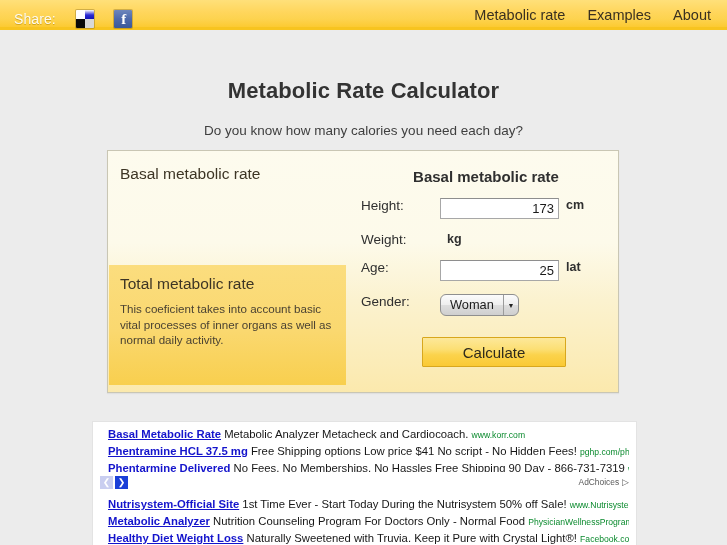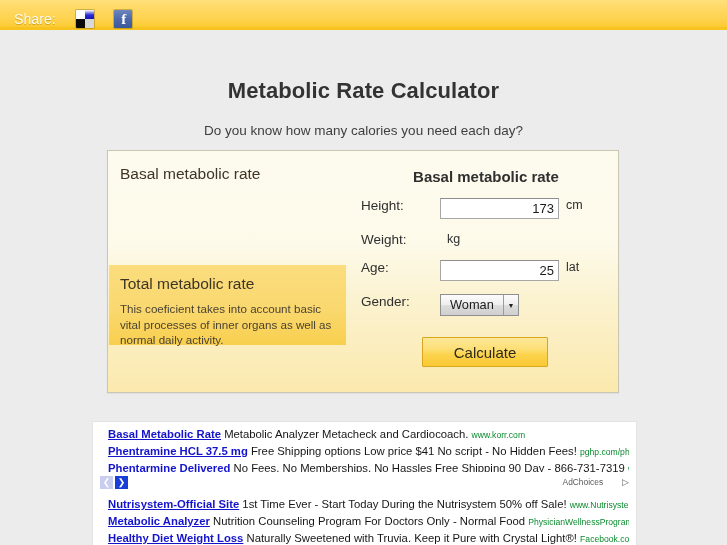--- a/index.html
+++ b/index.html
@@ -107,21 +107,21 @@
     position: absolute;
     left: 0; top: 0;
     width: 238px; height: 100%;
   }
   #basal-info-block {
     padding: 14px 12px 4px 12px;
   }
   #total-info-block {
     position: absolute;
     left: 1px; top: 114px;
-    width: 237px; height: 80px;
+    width: 237px; height: 120px;
     background: linear-gradient(to bottom, #fbdd7e 0%, #fad86f 55%, #f8cf4e 100%);
     padding: 10px 12px 0 11px;
   }
   .info-heading {
     margin: 0 0 8px 0;
     font-size: 15.5px;
     font-weight: normal;
     color: #3d3525;
   }
   .info-text {
@@ -166,27 +166,28 @@
     font-size: 13px;
     color: #1a1a1a;
     text-align: right;
     padding: 0 4px;
     outline: none;
   }
   .form-unit {
     margin-left: 7px;
     font-size: 12.5px;
     color: #2f2f2f;
+    font-weight: bold;
   }
   #gender-select {
     height: 22px;
     display: inline-flex;
     align-items: stretch;
     border: 1px solid #8f8f8f;
-    border-radius: 0;
+    border-radius: 6px;
     background: linear-gradient(to bottom, #fcfcfc 0%, #eeeeee 48%, #dddddd 52%, #cfcfcf 100%);
     cursor: pointer;
     overflow: hidden;
   }
   #gender-value {
     padding: 0 9px 0 9px;
     font-size: 12.8px;
     color: #1c1c1c;
     line-height: 20px;
   }
@@ -198,21 +199,21 @@
     justify-content: center;
     font-size: 7px;
     color: #222;
     line-height: 1;
   }
   #calculate-row {
     margin-top: 21px;
     padding-left: 70px;
   }
   #calculate-button {
-    width: 126px;
+    width: 144px;
     height: 30px;
     border: 1px solid #d8a71d;
     background: linear-gradient(to bottom, #fde89a 0%, #fcdf74 40%, #fbd34c 60%, #fac934 100%);
     font-family: "Liberation Sans", sans-serif;
     font-size: 15px;
     color: #2e2a1c;
     cursor: pointer;
     border-radius: 1px;
   }
 
@@ -266,21 +267,21 @@
     justify-content: center;
     font-size: 9px;
     line-height: 1;
     cursor: pointer;
   }
   #pager-prev { background:#c9cef0; color:#ffffff; }
   #pager-next { background:#1a3fd8; color:#ffffff; }
   #adchoices {
     display: flex;
     align-items: flex-end;
-    gap: 19px;
+    gap: 3px;
     font-size: 8.4px;
     color: #5a5a5a;
     cursor: pointer;
   }
   #adchoices-icon {
     font-size: 9px;
     color: #5a5a5a;
   }
 </style>
 </head>
@@ -292,20 +293,25 @@
     <span class="share-icon" id="addthis-icon">
       <span class="q q1"></span>
         <span class="q q2"></span>
         <span class="q q3"></span>
         <span class="q q4"></span>
     </span>
     <span class="share-icon" id="facebook-icon">
       <span>f</span>
     </span>
   </div>
+  <nav id="main-nav">
+    <a class="nav-link">Metabolic rate</a>
+    <a class="nav-link">Examples</a>
+    <a class="nav-link">About</a>
+  </nav>
 </div>
 
 <h1 id="page-title">Metabolic Rate Calculator</h1>
 <p id="page-subtitle">Do you know how many calories you need each day?</p>
 
 <div id="calculator-panel">
 
   <div id="info-column">
     <div id="basal-info-block">
       <h2 class="info-heading">Basal metabolic rate</h2>

